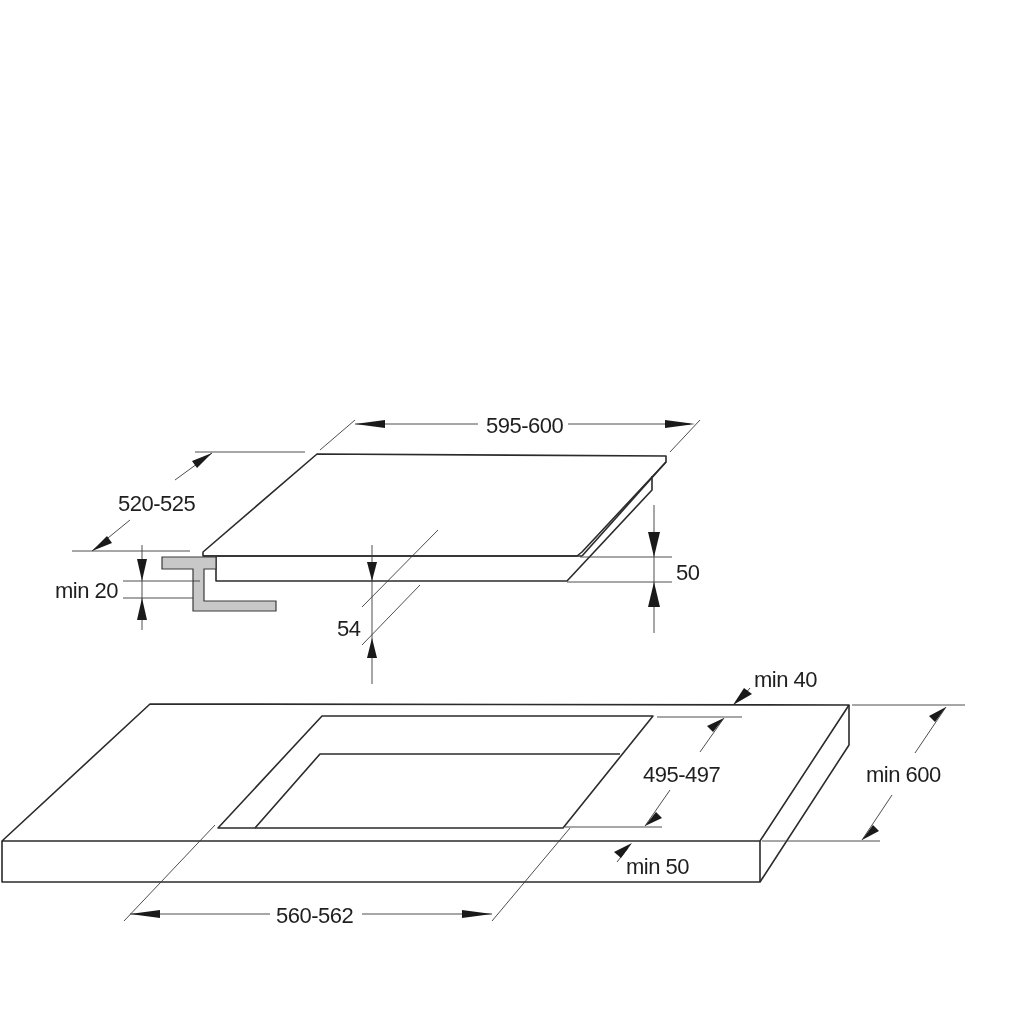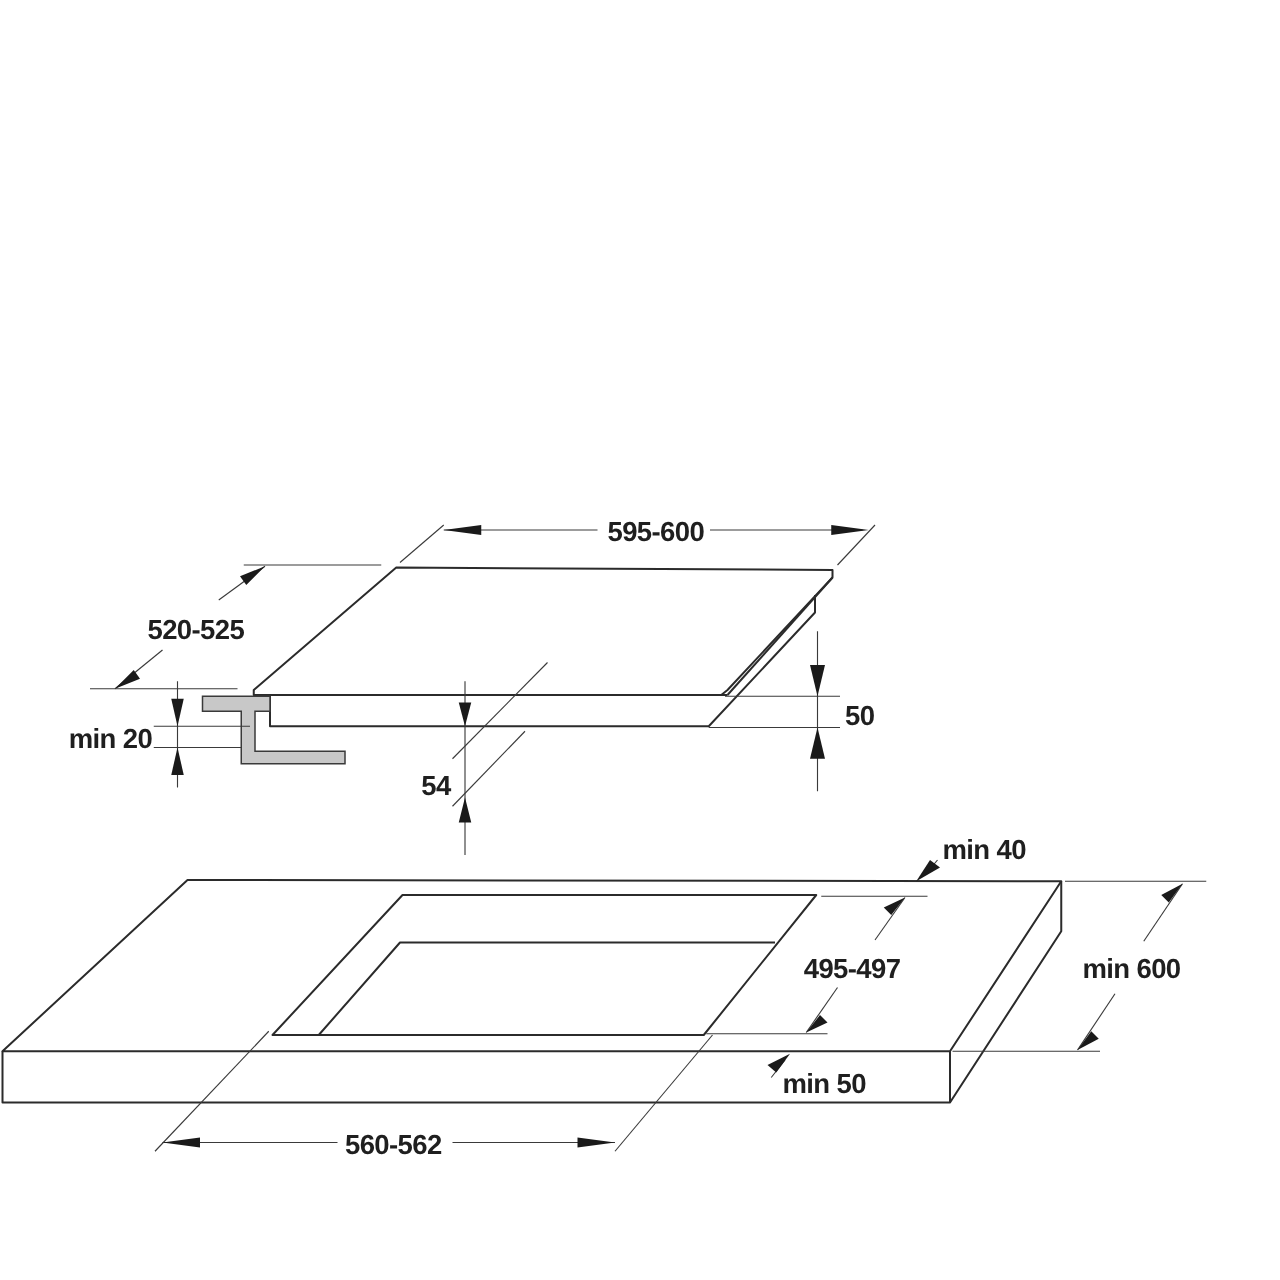--- a/index.html
+++ b/index.html
@@ -1,17 +1,17 @@
 <!DOCTYPE html>
 <html><head>
   <meta charset="utf-8">
   <style>
     html, body { margin: 0; padding: 0; background: #ffffff; }
     body { width: 1024px; height: 1024px; overflow: hidden; position: relative; }
-    .canvas { position: absolute; left: 0; top: 0; width: 1024px; height: 1024px; font-weight: bold; }
+    .canvas { position: absolute; left: 0; top: 0; width: 1024px; height: 1024px; }
     svg { display: block; }
     .ln { stroke: #2b2b2b; stroke-width: 1.6; fill: none; stroke-linejoin: round; }
     .ln-thin { stroke: #3a3a3a; stroke-width: 0.9; fill: none; }
     .arrow { fill: #1a1a1a; stroke: none; }
     .bracket { fill: #c8c8c8; stroke: #3a3a3a; stroke-width: 1.2; }
     .lbl { font-family: "Liberation Sans", sans-serif; font-size: 22px; fill: #1f1f1f; letter-spacing: -0.5px; }
   </style>
 </head>
 <body>
 

